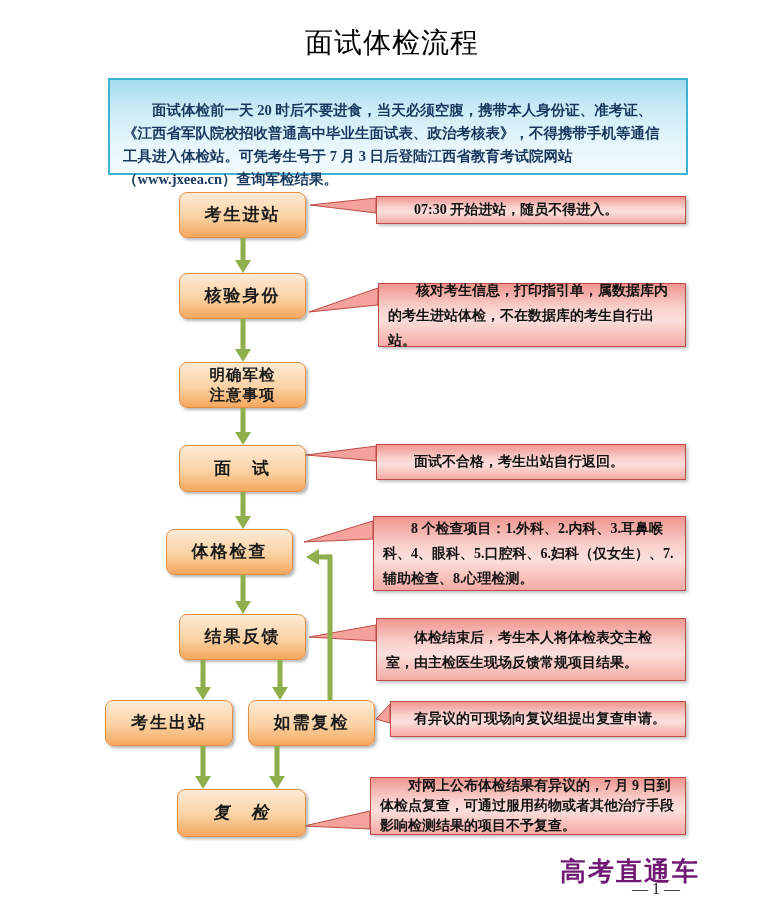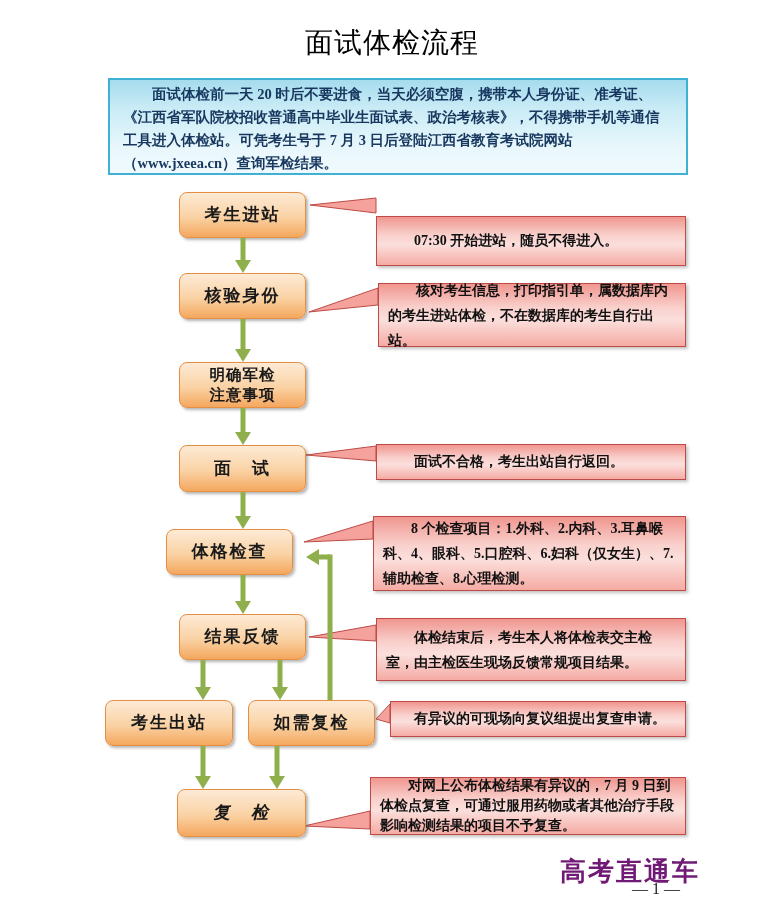--- a/index.html
+++ b/index.html
@@ -9,21 +9,21 @@
   }
   .title{
     position:absolute;left:0;top:24px;width:784px;text-align:center;
     font-family:"Liberation Sans","DejaVu Sans",sans-serif;
     font-size:28px;font-weight:normal;color:#000;letter-spacing:1px;
   }
   .notice{
     position:absolute;left:108px;top:78px;width:580px;height:97px;box-sizing:border-box;
     border:2px solid #3FB1D3;
     background:linear-gradient(180deg,#A5DCEE 0%,#C9EBF6 30%,#E8F7FC 72%,#F0FAFE 100%);
-    padding:3px 13px 0 13px;
+    padding:19px 13px 0 13px;
   }
   .notice-text{
     color:#17375E;font-size:14.5px;line-height:23px;font-weight:600;
     text-indent:2em;white-space:pre-line;
   }
   .step{
     position:absolute;box-sizing:border-box;border:1.5px solid #E58F44;border-radius:8px;
     background:linear-gradient(180deg,#FDEAD5 0%,#FAD2A4 55%,#F4A75E 100%);
     box-shadow:2px 2px 3px rgba(90,90,90,0.45);
     display:flex;align-items:center;justify-content:center;text-align:center;
@@ -74,21 +74,21 @@
   <div class="step" style="left:179px;top:273px;width:127px;height:46px;">核验身份</div>
   <div class="step" style="left:179px;top:362px;width:127px;height:46px;font-size:15.5px;letter-spacing:1px;">明确军检
 注意事项</div>
   <div class="step" style="left:179px;top:445px;width:127px;height:47px;">面　试</div>
   <div class="step" style="left:166px;top:529px;width:127px;height:46px;">体格检查</div>
   <div class="step" style="left:179px;top:614px;width:127px;height:46px;">结果反馈</div>
   <div class="step" style="left:105px;top:700px;width:128px;height:46px;">考生出站</div>
   <div class="step" style="left:248px;top:700px;width:127px;height:46px;">如需复检</div>
   <div class="step" style="left:177px;top:789px;width:129px;height:48px;font-style:italic;">复　检</div>
 
-  <div class="callout" style="left:376px;top:196px;width:310px;height:50px;margin-top:20px;">
+  <div class="callout" style="left:376px;top:196px;width:310px;height:28px;">
     <p>07:30 开始进站，随员不得进入。</p>
   </div>
   <div class="callout" style="left:378px;top:283px;width:308px;height:64px;line-height:25px;">
     <p>核对考生信息，打印指引单，属数据库内的考生进站体检，不在数据库的考生自行出站。</p>
   </div>
   <div class="callout" style="left:376px;top:444px;width:310px;height:36px;">
     <p>面试不合格，考生出站自行返回。</p>
   </div>
   <div class="callout" style="left:373px;top:516px;width:313px;height:75px;line-height:25px;">
     <p>8 个检查项目：1.外科、2.内科、3.耳鼻喉科、4、眼科、5.口腔科、6.妇科（仅女生）、7.辅助检查、8.心理检测。</p>

